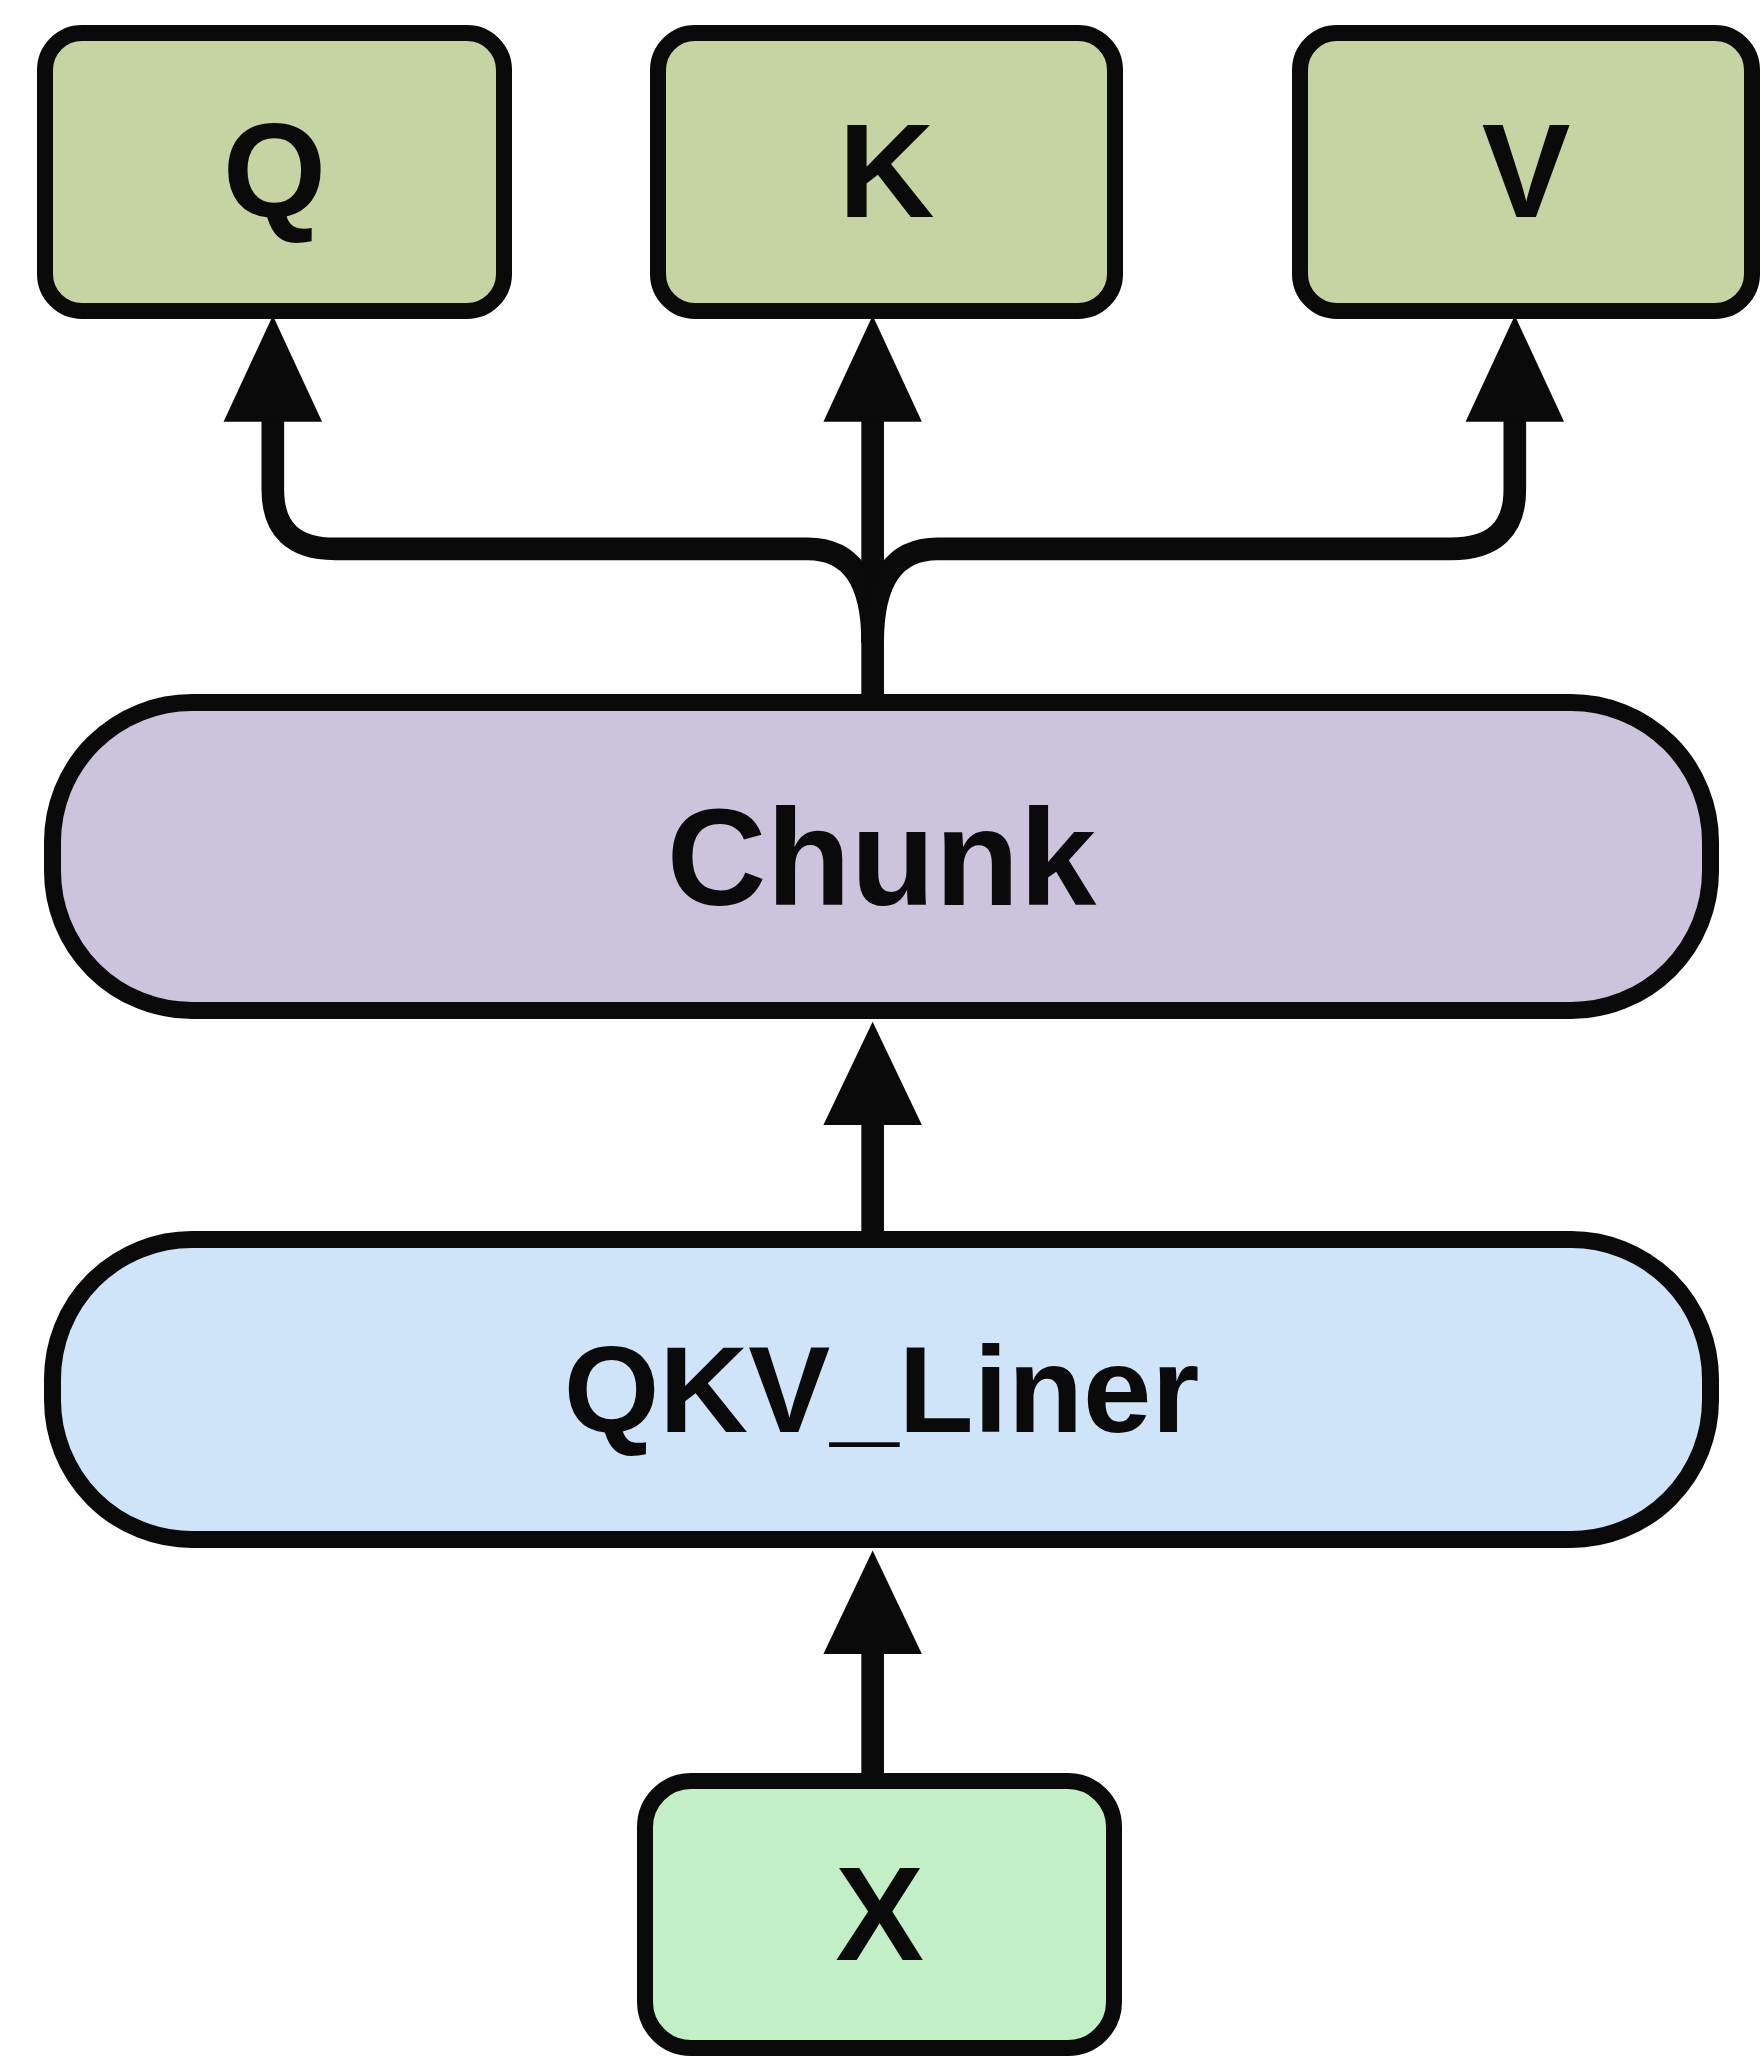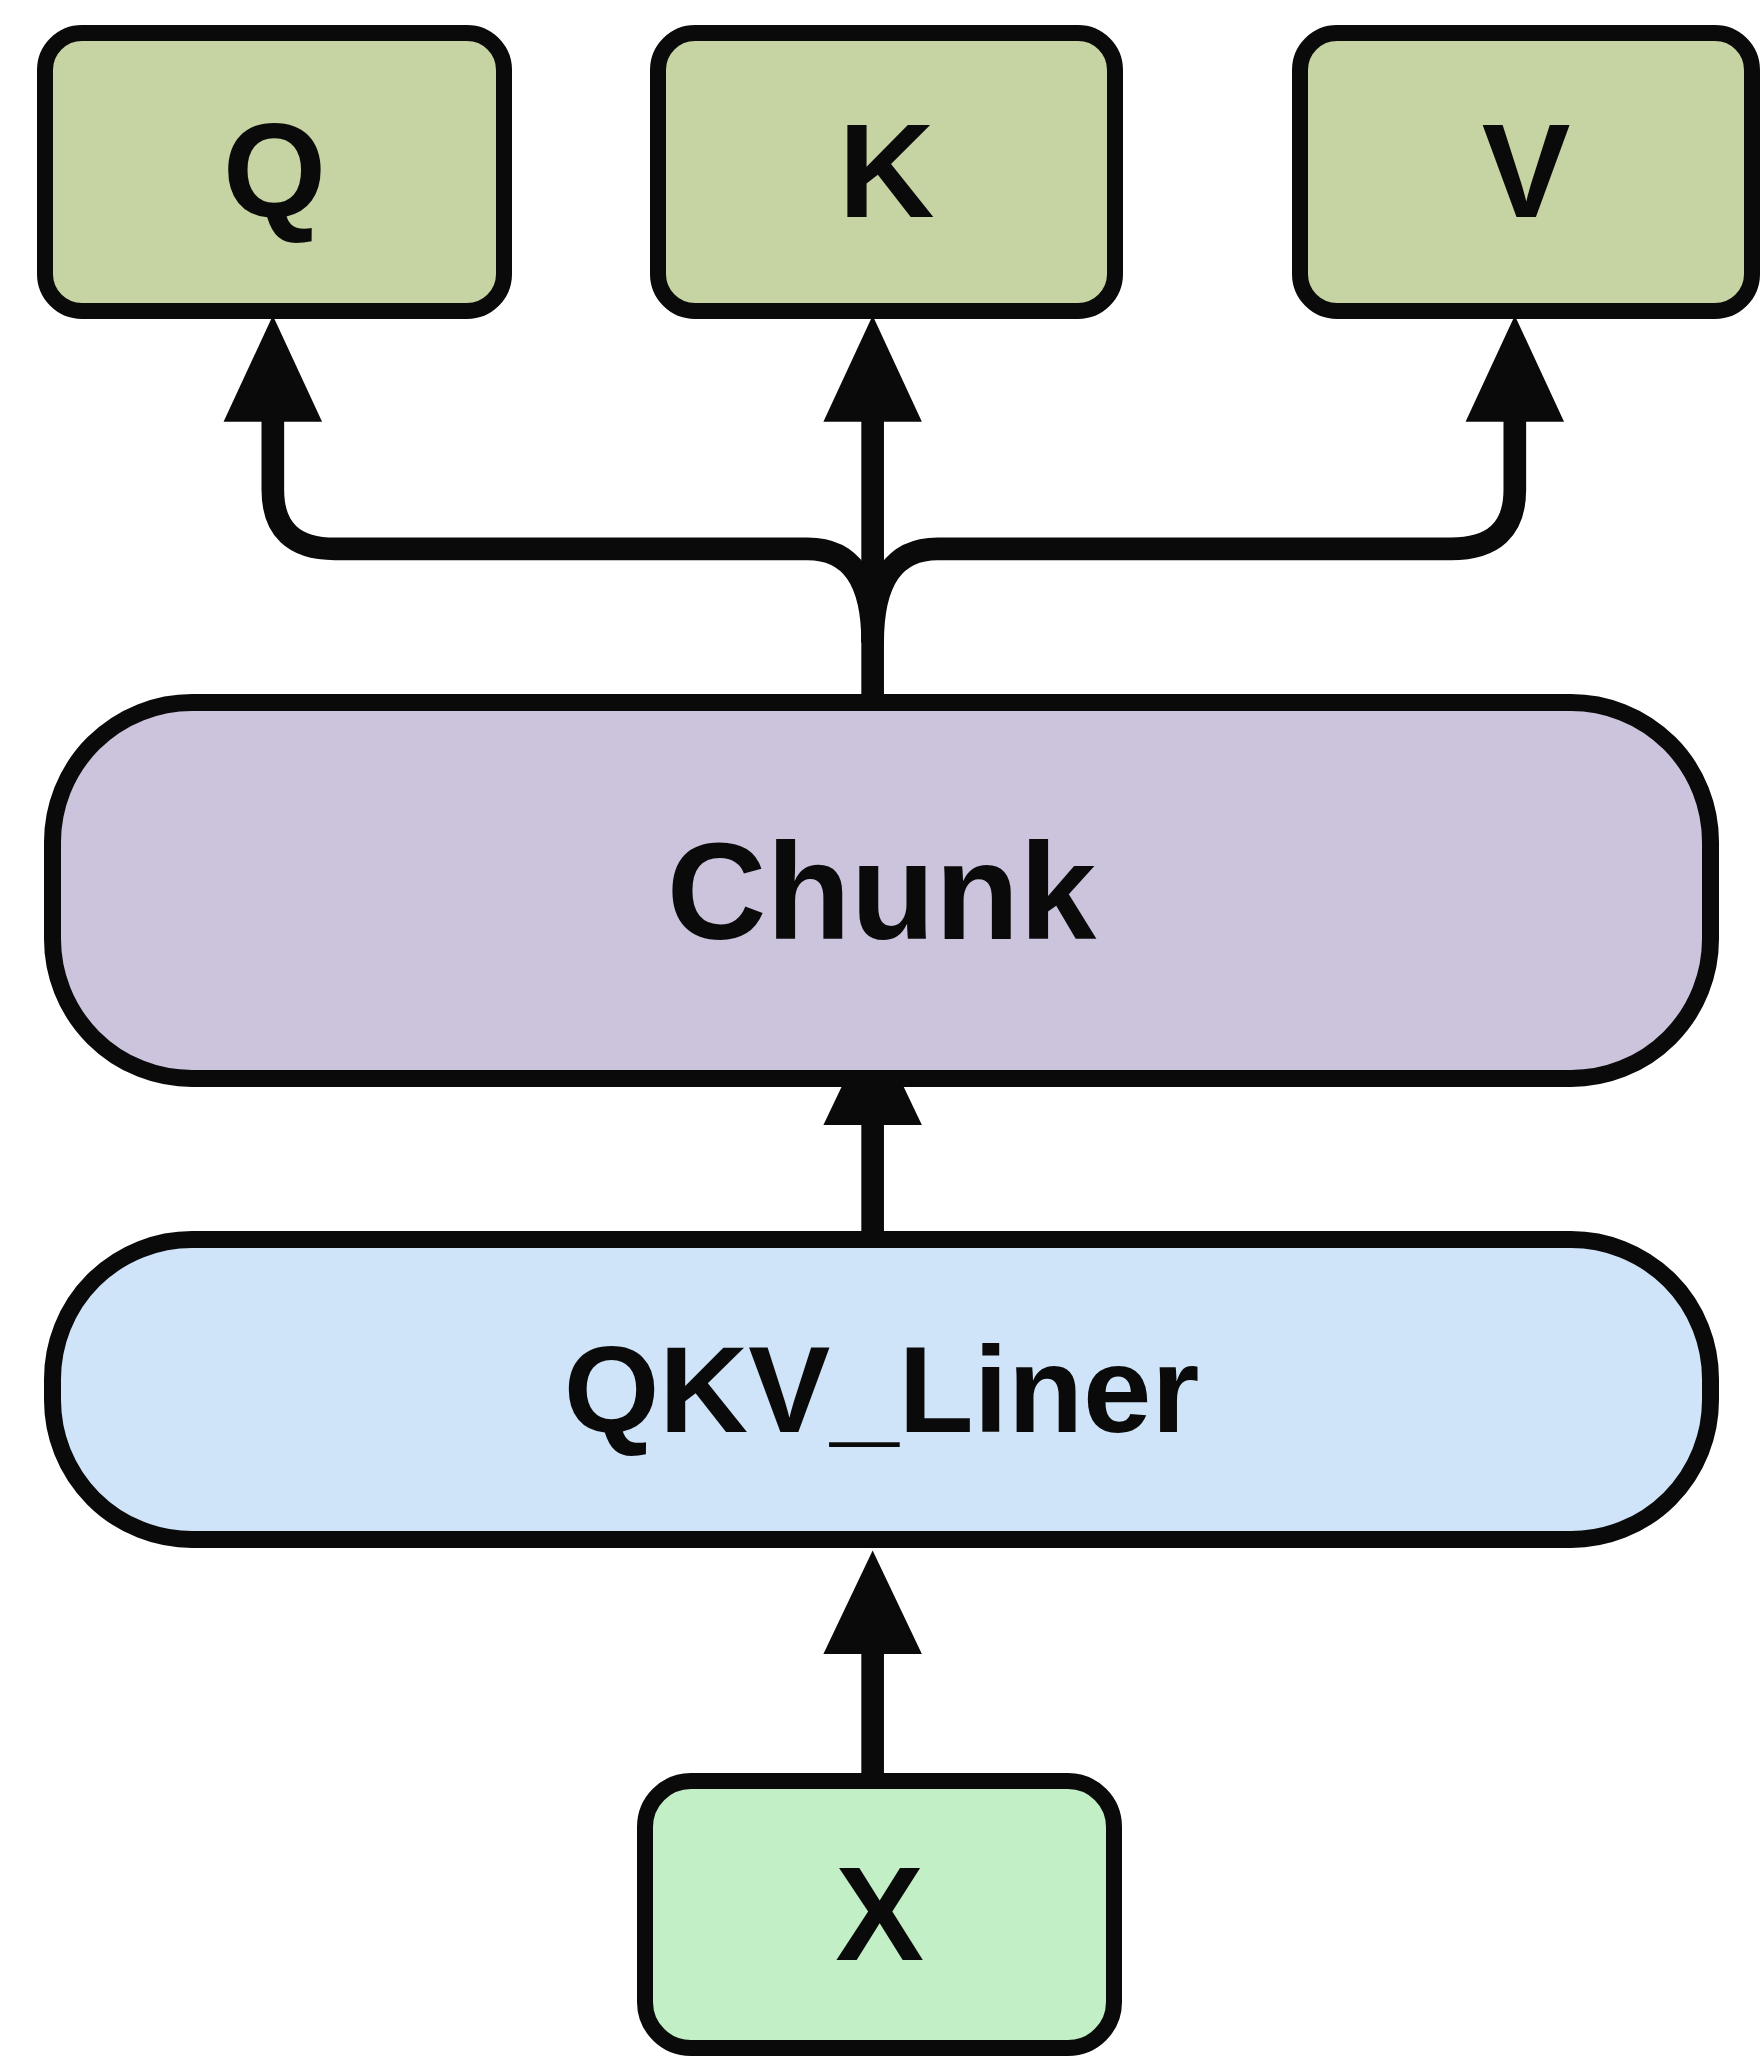--- a/index.html
+++ b/index.html
@@ -93,21 +93,21 @@
   </div>
 
   <div class="node small-box" style="left: 650px; top: 24.6px; width: 473px; height: 294px; background-color: rgb(198, 211, 162);">
     <span class="lbl">K</span>
   </div>
 
   <div class="node small-box" style="left: 1292px; top: 24.6px; width: 468px; height: 294px; background-color: rgb(198, 211, 162);">
     <span class="lbl">V</span>
   </div>
 
-  <div class="node pill pill-chunk" style="left: 44px; top: 694px; width: 1675px; height: 393px; background-color: rgb(204, 195, 220);">
+  <div class="node pill pill-chunk" style="left: 44px; top: 694px; width: 1675px; height: 325px; background-color: rgb(204, 195, 220);">
     <span class="lbl">Chunk</span>
   </div>
 
   <div class="node pill pill-qkv" style="left: 44px; top: 1231px; width: 1675px; height: 317px; background-color: rgb(207, 228, 249);">
     <span class="lbl">QKV_Liner</span>
   </div>
 
   <div class="node x-box" style="left: 637px; top: 1773px; width: 485px; height: 283px; background-color: rgb(194, 239, 198);">
     <span class="lbl">X</span>
   </div>

